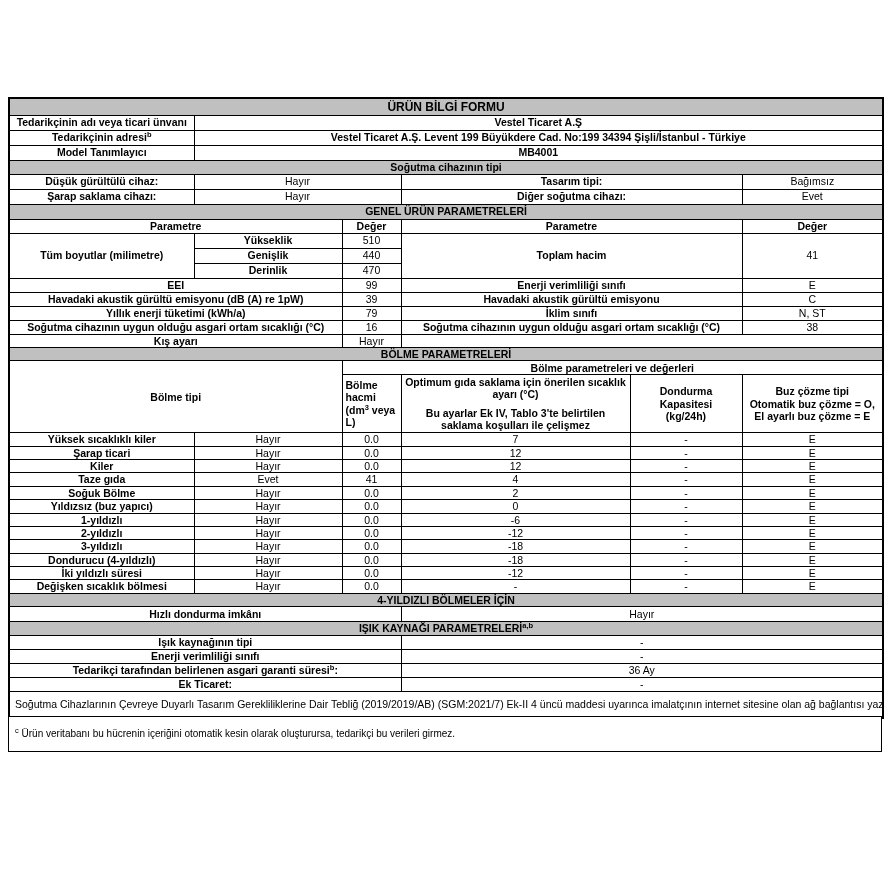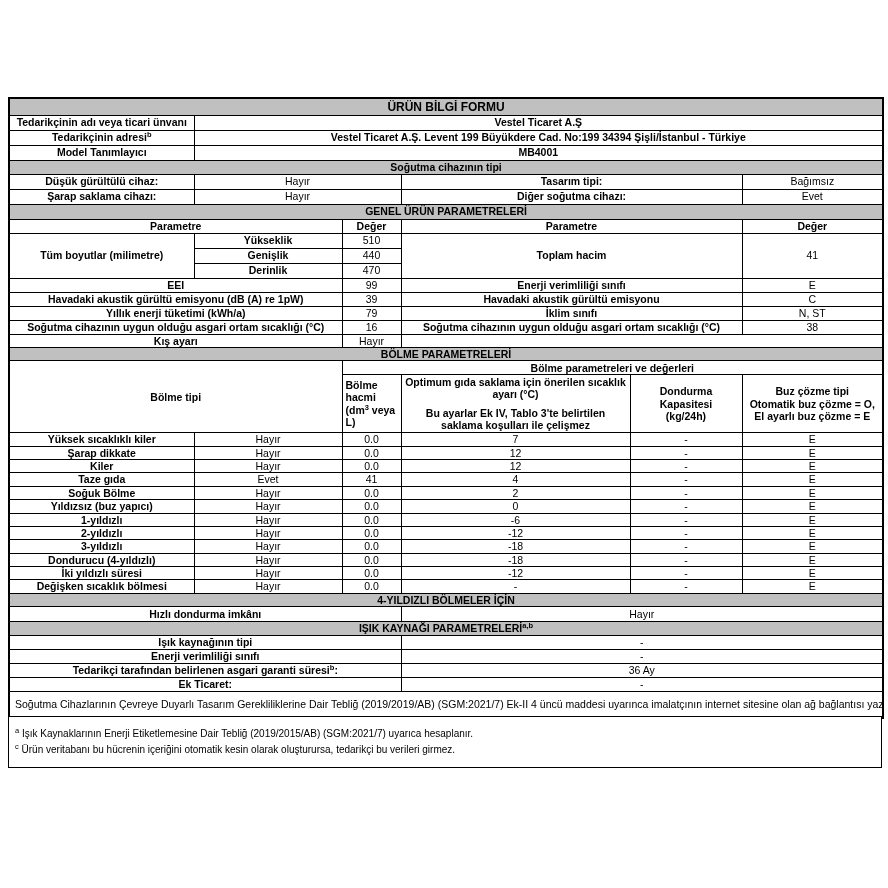--- a/index.html
+++ b/index.html
@@ -179,21 +179,21 @@
 
     <tr style="height:13px">
       <td class="lbl">Yüksek sıcaklıklı kiler</td>
       <td class="val">Hayır</td>
       <td class="val">0.0</td>
       <td class="val">7</td>
       <td class="val">-</td>
       <td class="val">E</td>
     </tr>
     <tr style="height:13px">
-      <td class="lbl">Şarap dikkate</td>
+      <td class="lbl">Şarap ticari</td>
       <td class="val">Hayır</td>
       <td class="val">0.0</td>
       <td class="val">12</td>
       <td class="val">-</td>
       <td class="val">E</td>
     </tr>
     <tr style="height:13px">
       <td class="lbl">Kiler</td>
       <td class="val">Hayır</td>
       <td class="val">0.0</td>
@@ -303,15 +303,14 @@
     </tr>
 
     <tr style="height:27px">
       <td colspan="6" class="note-cell">Soğutma Cihazlarının Çevreye Duyarlı Tasarım Gerekliliklerine Dair Tebliğ (2019/2019/AB) (SGM:2021/7) Ek-II 4 üncü maddesi uyarınca imalatçının internet sitesine olan ağ bağlantısı yazılır.</td>
     </tr>
   </tbody>
     </table>
 </div>
 
 <div class="footnotes">
-  <div class="fnline"><sup>a</sup> <span>Işık Kaynaklarının Enerji Etiketlemesine Dair Tebliğ (2019/2015/AB) (SGM:2021/7)  uyarıca hesaplanır.</span></div>
   <div class="fnline"><sup>c</sup> <span>Ürün veritabanı bu hücrenin içeriğini otomatik kesin olarak oluşturursa, tedarikçi bu verileri girmez.</span></div>
 </div>
 
 </body></html>

